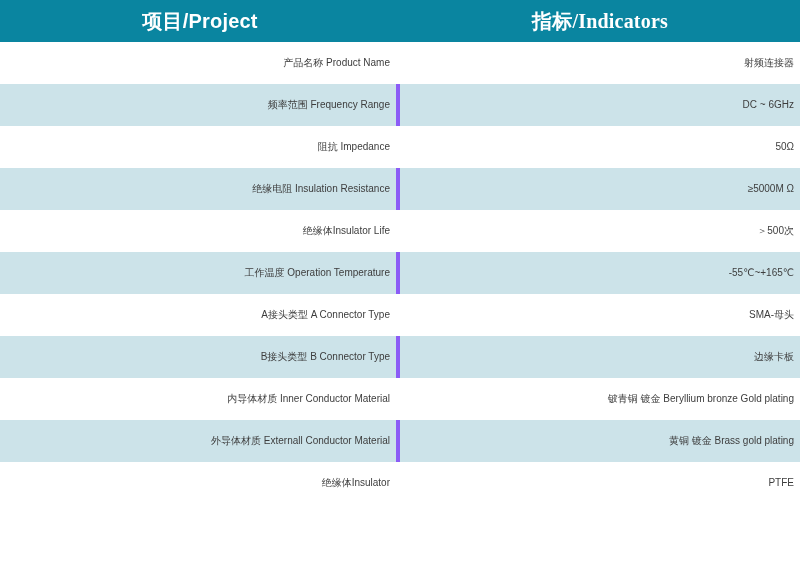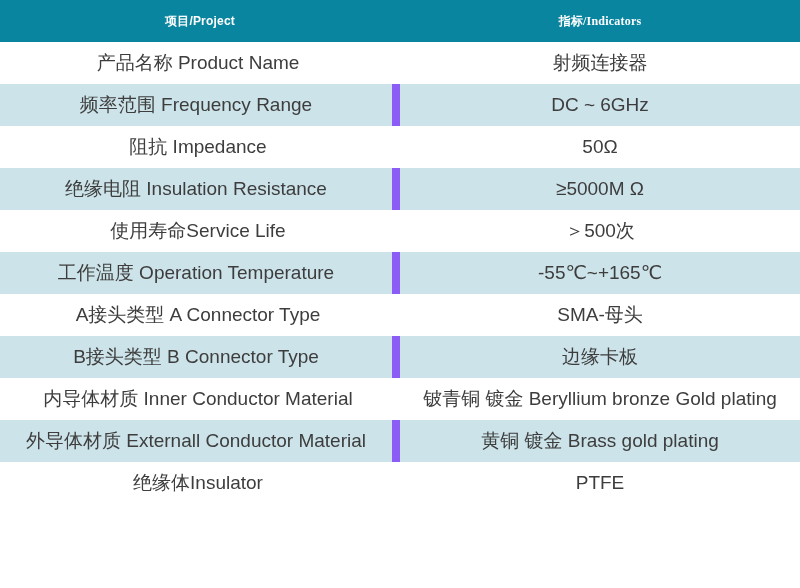--- a/index.html
+++ b/index.html
@@ -19,51 +19,51 @@
     width: 800px;
     border-collapse: separate;
     border-spacing: 0;
     table-layout: fixed;
   }
 
   
   .spec-table thead th {
     background: #0a85a0;
     color: #ffffff;
-    font-size: 12px;
+    font-size: 20px;
     font-weight: bold;
     height: 42px;
     line-height: 42px;
     padding: 0;
     text-align: center;
     vertical-align: middle;
     letter-spacing: 0.2px;
   }
   .th-project { width: 400px; }
   .th-indicators { width: 400px; font-family: Liberation Serif, serif; }
 
   
   .spec-table tbody td {
     height: 42px;
     padding: 0 6px;
-    font-size: 19px;
-    text-align: center;
+    font-size: 10px;
+    text-align: right;
     vertical-align: middle;
     white-space: nowrap;
     overflow: hidden;
     color: #3d3d3d;
     background: #ffffff;
   }
 
   .spec-table tbody tr.tinted td {
     background: #cce3e9;
   }
   
   .spec-table tbody tr.tinted td.col-project {
-    border-right: 8px solid #8b5cf6;
+    border-right: 4px solid #8b5cf6;
   }
   .spec-table tbody tr td.col-project {
     border-right: 4px solid transparent;
   }
 
   .col-project { width: 400px; }
   .col-indicator { width: 400px; }
 
   .cell-text {
     display: block;
@@ -108,21 +108,21 @@
       <tr class="tinted">
         <td class="col-project">
           <span class="cell-text">绝缘电阻 Insulation Resistance</span>
         </td>
         <td class="col-indicator">
           <span class="cell-text">≥5000M Ω</span>
         </td>
       </tr>
       <tr>
         <td class="col-project">
-          <span class="cell-text">使用寿命Service Life</span>
+          <span class="cell-text">绝缘体Insulator Life</span>
         </td>
         <td class="col-indicator">
           <span class="cell-text">＞500次</span>
         </td>
       </tr>
       <tr class="tinted">
         <td class="col-project">
           <span class="cell-text">工作温度 Operation Temperature</span>
         </td>
         <td class="col-indicator">

